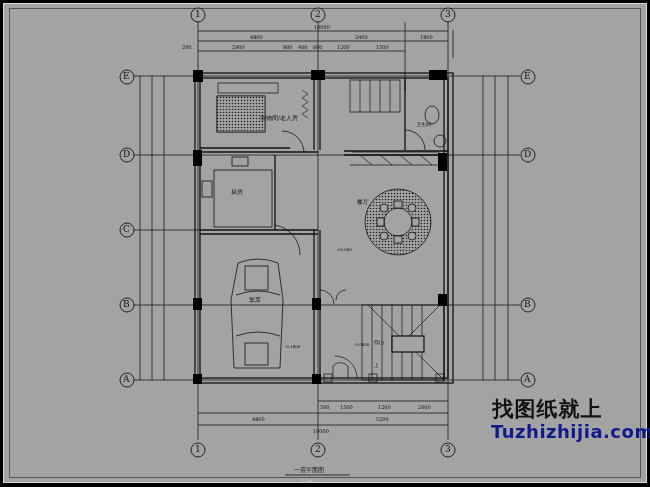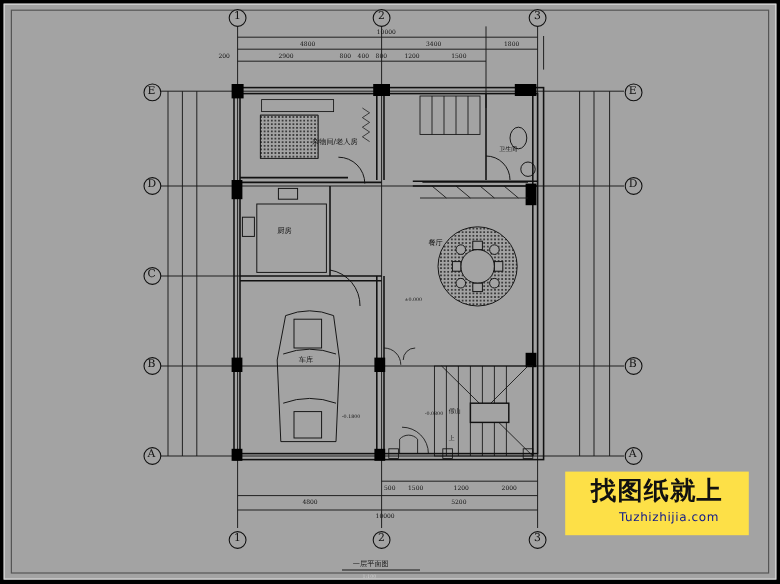--- a/index.html
+++ b/index.html
@@ -1,22 +1,22 @@
 <!DOCTYPE html>
 <html><head>
 <meta charset="utf-8">
 <style>
   html,body{margin:0;padding:0;}
   body{width:650px;height:487px;background:#000;position:relative;overflow:hidden;font-family:"DejaVu Sans",sans-serif;}
   .frame{position:absolute;left:3px;top:3px;width:644px;height:480px;background:#a3a3a3;border:1px solid #d8d8d8;box-sizing:border-box;}
   .inner{position:absolute;left:5px;top:4px;width:632px;height:470px;border:1px solid #555;box-sizing:border-box;}
   svg{position:absolute;left:0;top:0;}
-  .watermark{position:absolute;left:471px;top:393px;width:153px;height:53px;background:#fde047;text-align:center;}
+  .watermark{position:absolute;left:471px;top:393px;width:153px;height:53px;background:#a3a3a3;text-align:center;}
   .wm-cn{font-family:"DejaVu Sans",sans-serif;font-size:21px;font-weight:bold;color:#111;line-height:28px;margin-top:2px;letter-spacing:1px;}
-  .wm-en{font-family:"DejaVu Sans",sans-serif;font-size:10px;font-weight:normal;color:#101a8c;line-height:18px;letter-spacing:0.5px;padding-left:20px;}
+  .wm-en{font-family:"DejaVu Sans",sans-serif;font-size:18px;font-weight:bold;color:#101a8c;line-height:18px;letter-spacing:0.5px;padding-left:20px;}
 </style>
 </head>
 <body>
 
 <div class="frame">
   <div class="inner"></div>
 </div>
 
 <svg width="650" height="487" viewBox="0 0 650 487">
   <g stroke="#1a1a1a" stroke-width="0.8" fill="none">

